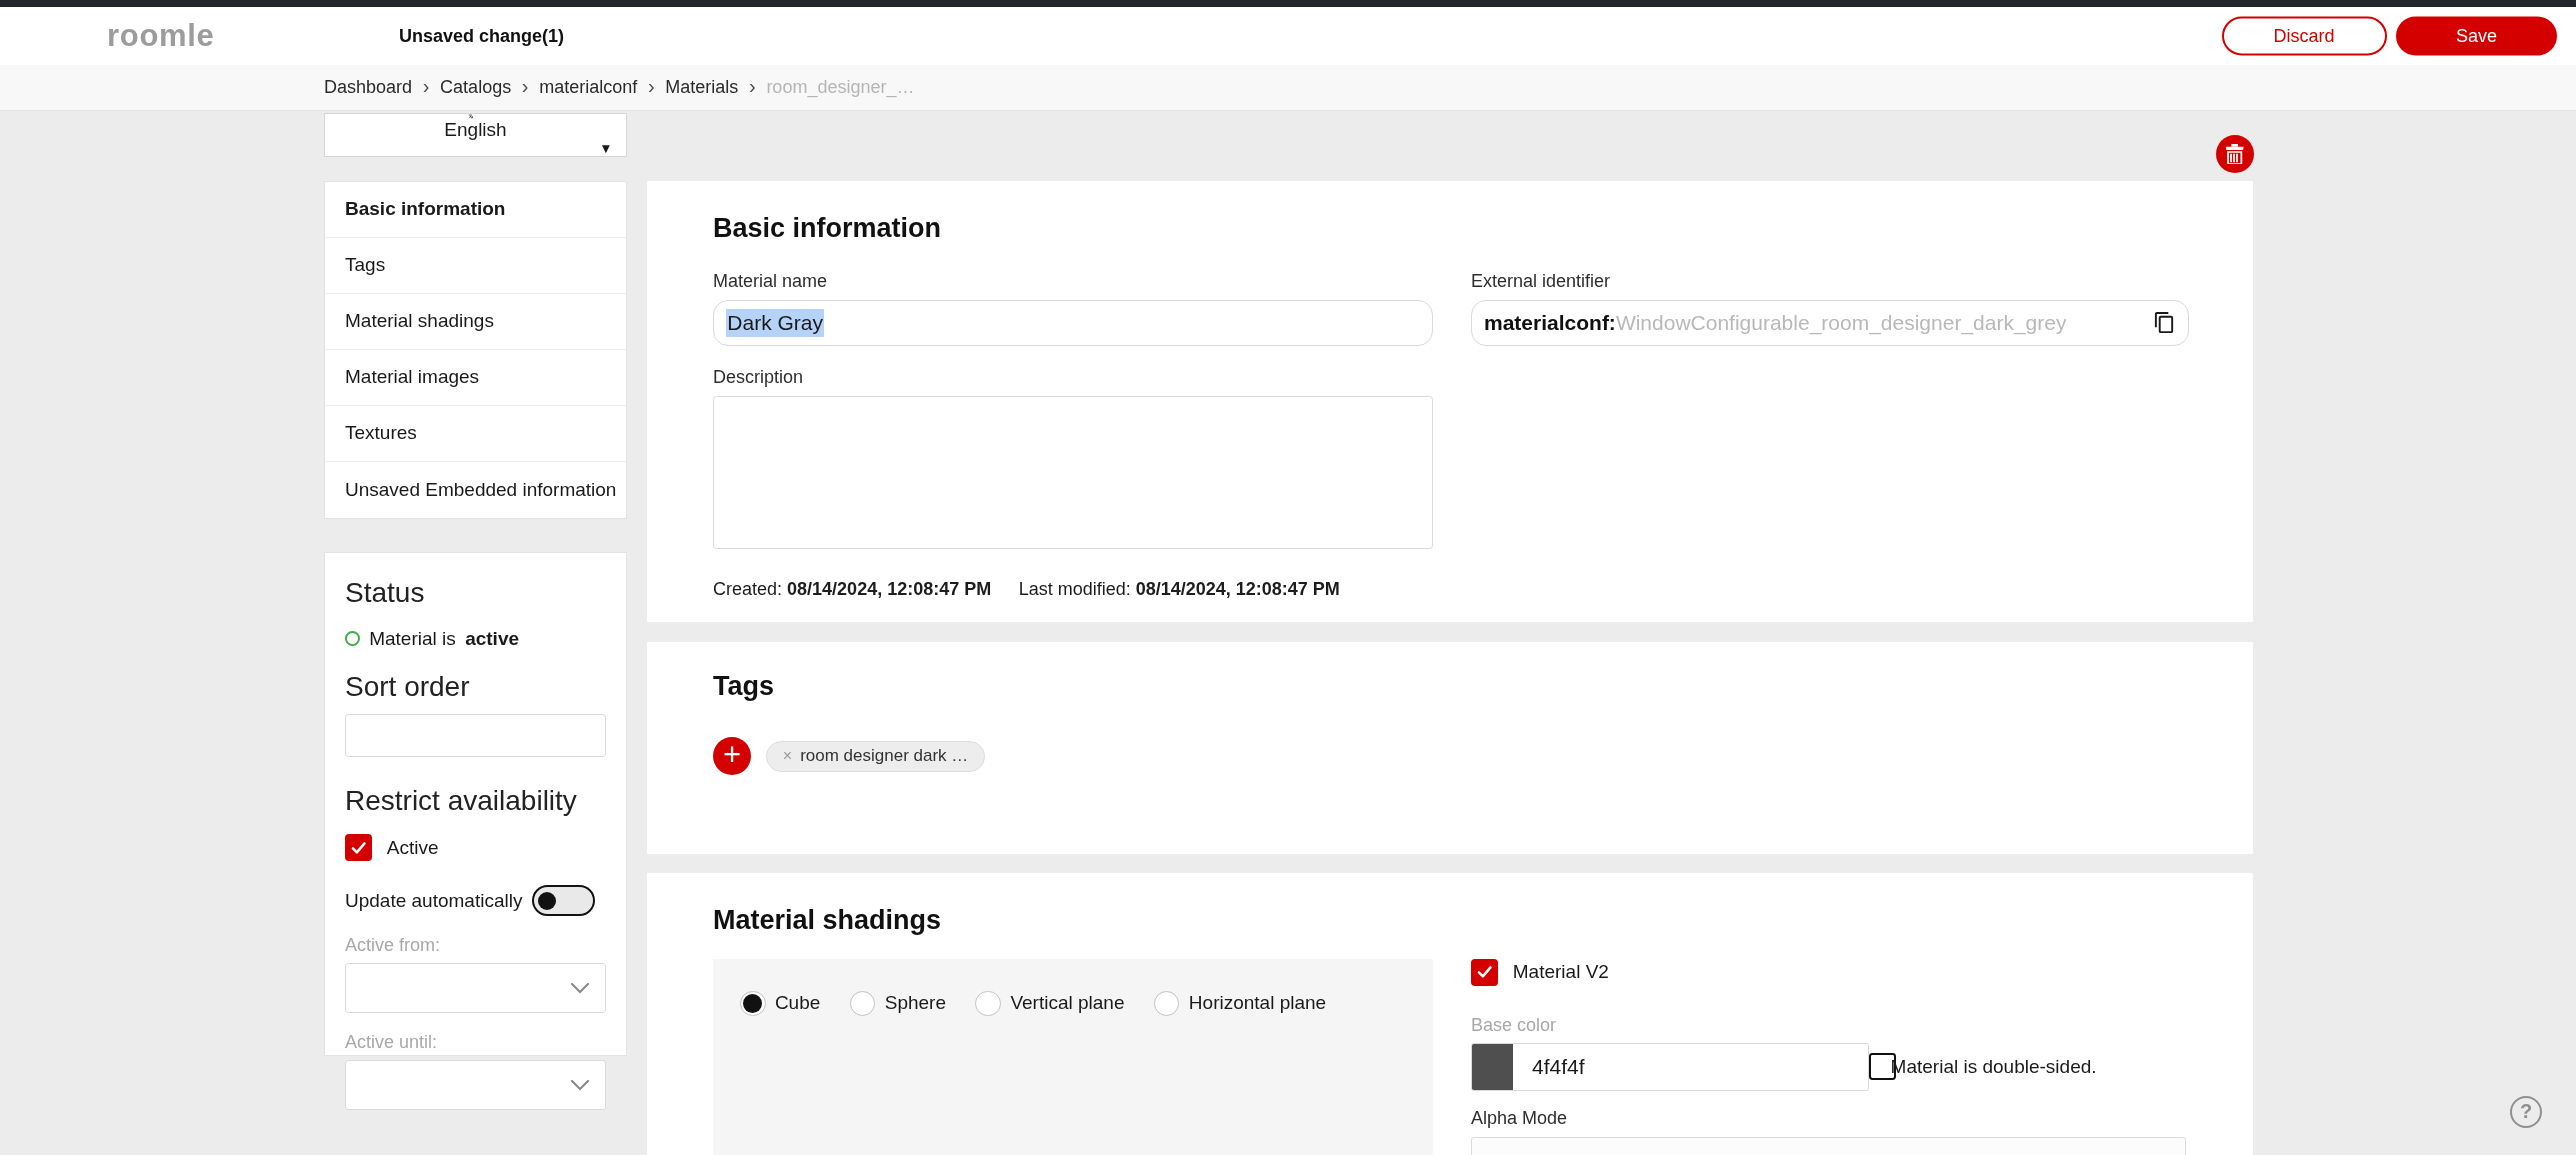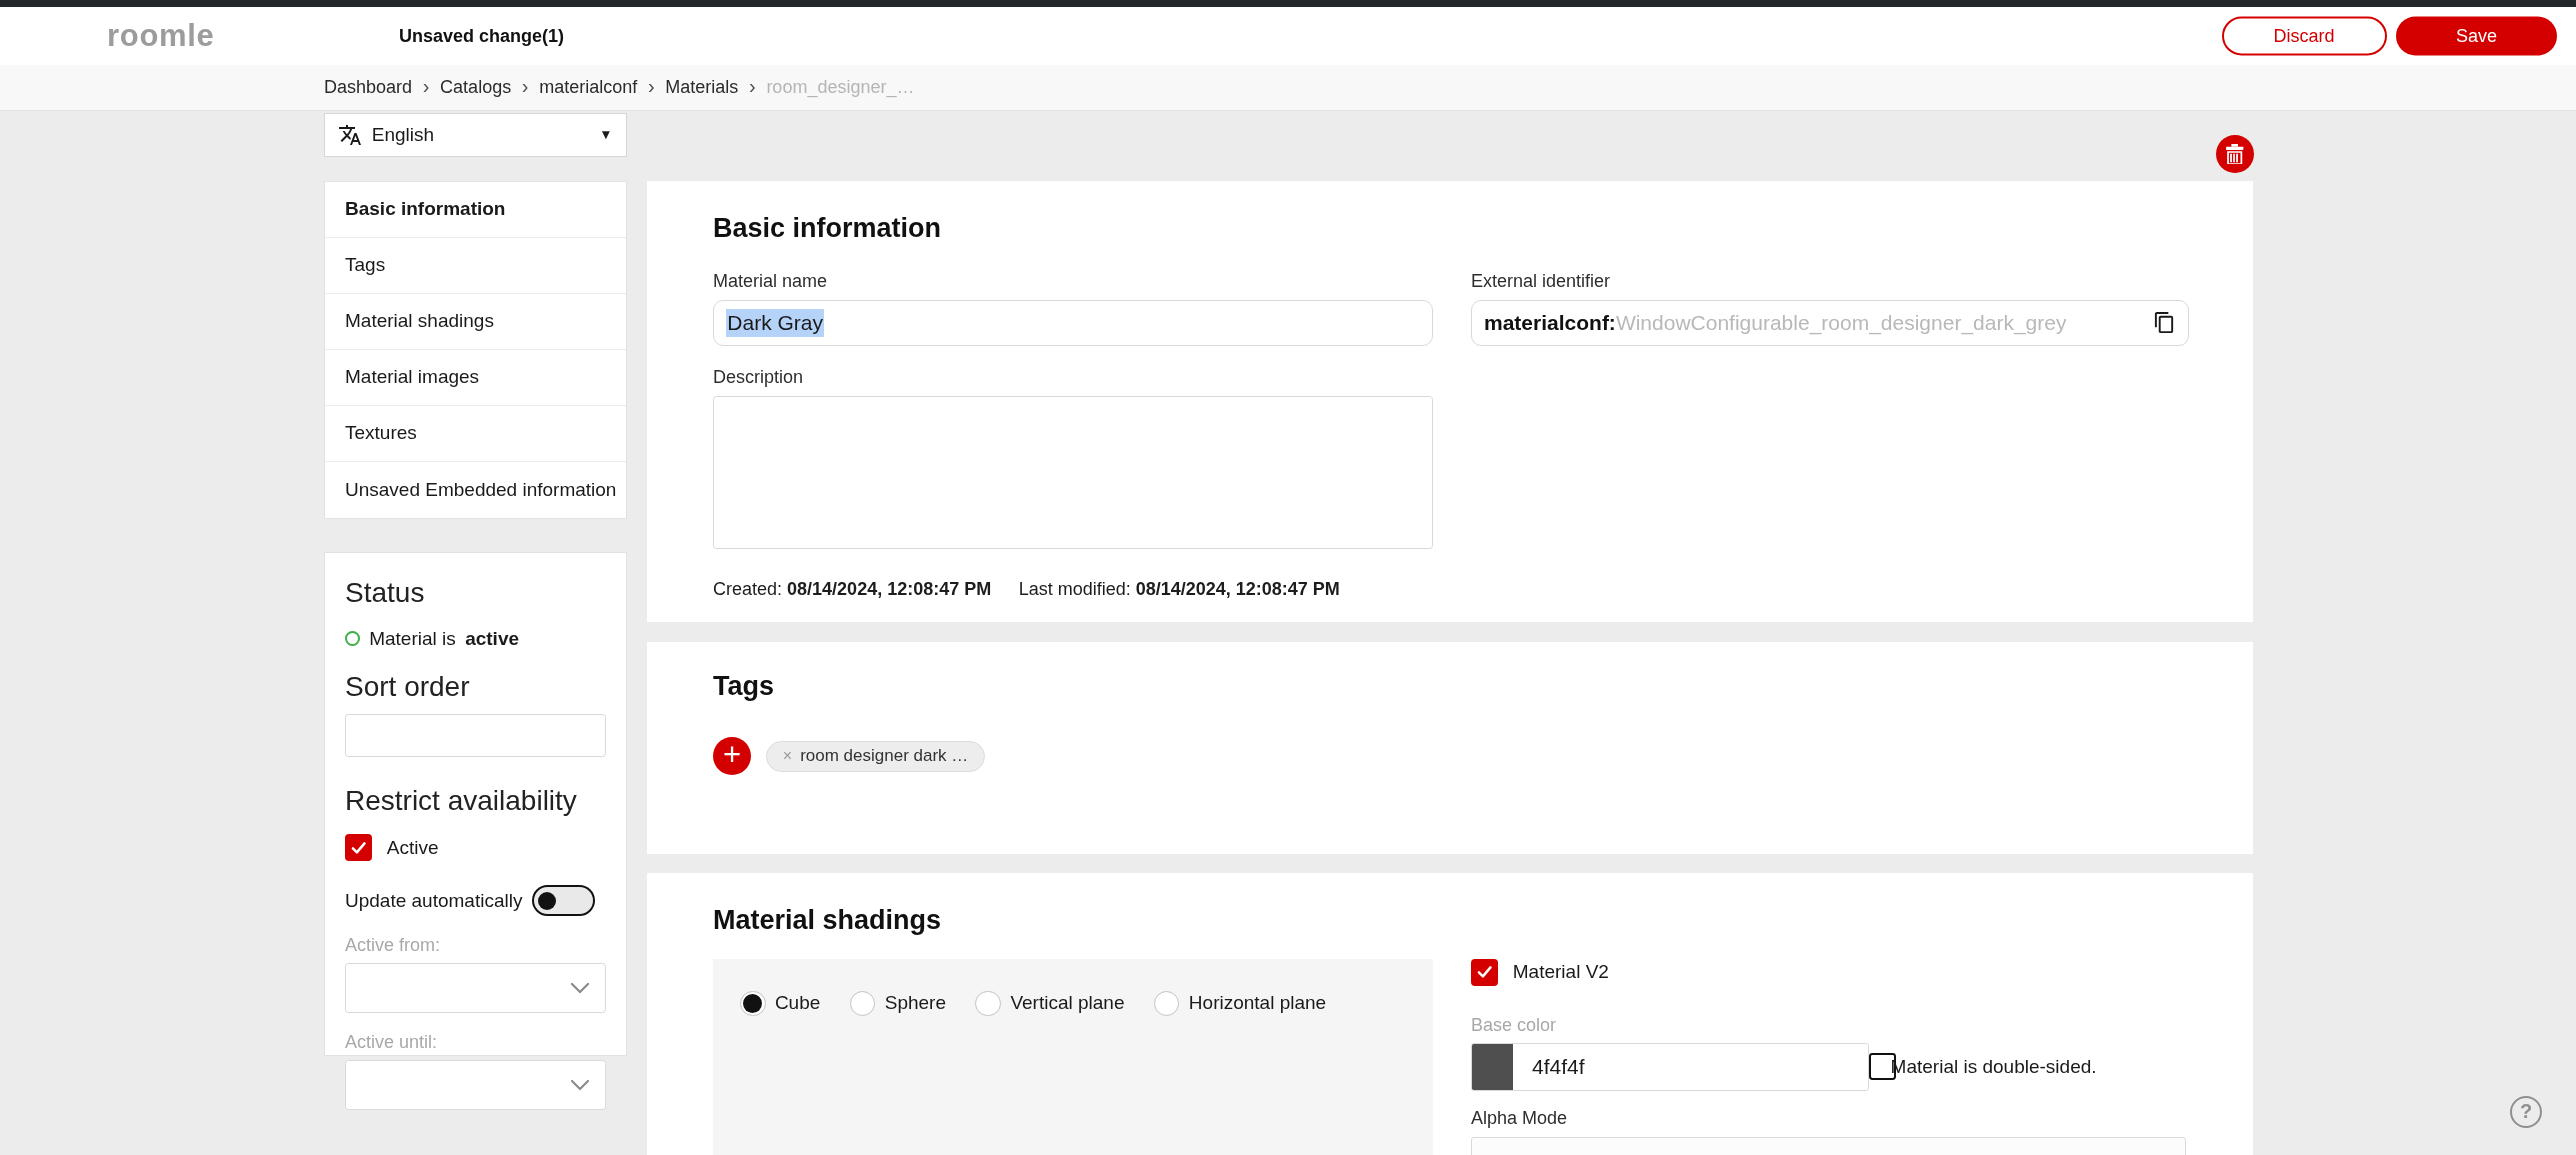--- a/index.html
+++ b/index.html
@@ -23,21 +23,21 @@
 
   
   .breadcrumb { height:46px; background:#f8f8f8; border-bottom:0.7px solid #e3e3e3;
     display:flex; align-items:center; padding-left:324px; font-size:18px; gap:10.7px; }
   .crumb { color:#2b2b2b; cursor:pointer; }
   .crumb-sep { color:#4a4a4a; font-size:20px; line-height:1; padding-bottom:2.7px; }
   .crumb-current { color:#b5b5b5; }
 
   
   .page-body { position:relative; height:1045px; background:#ececec; }
-  .panel { position:absolute; background:#fff; }
+  .panel { position:absolute; background:#fff;flex-direction:column; }
   .side-panel { border:0.7px solid #e2e2e2; }
 
   
   .lang-select { left:324px; top:2px; width:303px; height:44px; border:0.7px solid #d6d6d6;
     display:flex; align-items:center; padding:0 13.4px; font-size:19px; cursor:pointer; }
   .lang-select svg { margin-right:9.4px; }
   .lang-arrow { margin-left:auto; font-size:13.4px; color:#1a1a1a; }
 
   
   .side-nav { left:324px; top:70px; width:303px; }
@@ -68,21 +68,21 @@
     border-radius:3.4px; background:#fff; position:relative; cursor:pointer; }
   .chev { position:absolute; right:14.8px; top:50%; transform:translateY(-50%); }
 
   
   .main-basic { left:647px; top:70px; width:1606px; height:441px; padding:32px 64px 0 66px; }
   .section-title { font-size:27px; font-weight:bold; color:#111; }
   .form-cols { display:flex; gap:38px; margin-top:27px; }
   .col-l { width:720px; flex:none; }
   .col-r { width:718px; flex:none; }
   .field-label { font-size:18px; color:#2e2e2e; margin-bottom:8px; }
-  .field { height:46px; border:0.7px solid #d9d9d9; border-radius:10px; background:#fff;
+  .field { height:46px; border:0.7px solid #d9d9d9; border-radius:15px; background:#fff;
     display:flex; align-items:center; padding:0 12px; font-size:21px; }
   .sel-text { background:#b5d3f9; padding:2px 1.3px; }
   .id-prefix { font-weight:bold; color:#111; }
   .id-value { color:#b8b8b8; white-space:nowrap; overflow:hidden; }
   .copy-btn { margin-left:auto; flex:none; cursor:pointer; display:flex; }
   .desc-block { margin-top:21.5px; }
   .textarea { width:720px; height:153px; border:0.7px solid #d9d9d9; border-radius:3.4px;
     background:#fff; position:relative; }
   .created-line { margin-top:29.5px; font-size:18px; color:#1d1d1d; }
   .created-line b { font-weight:bold; }

